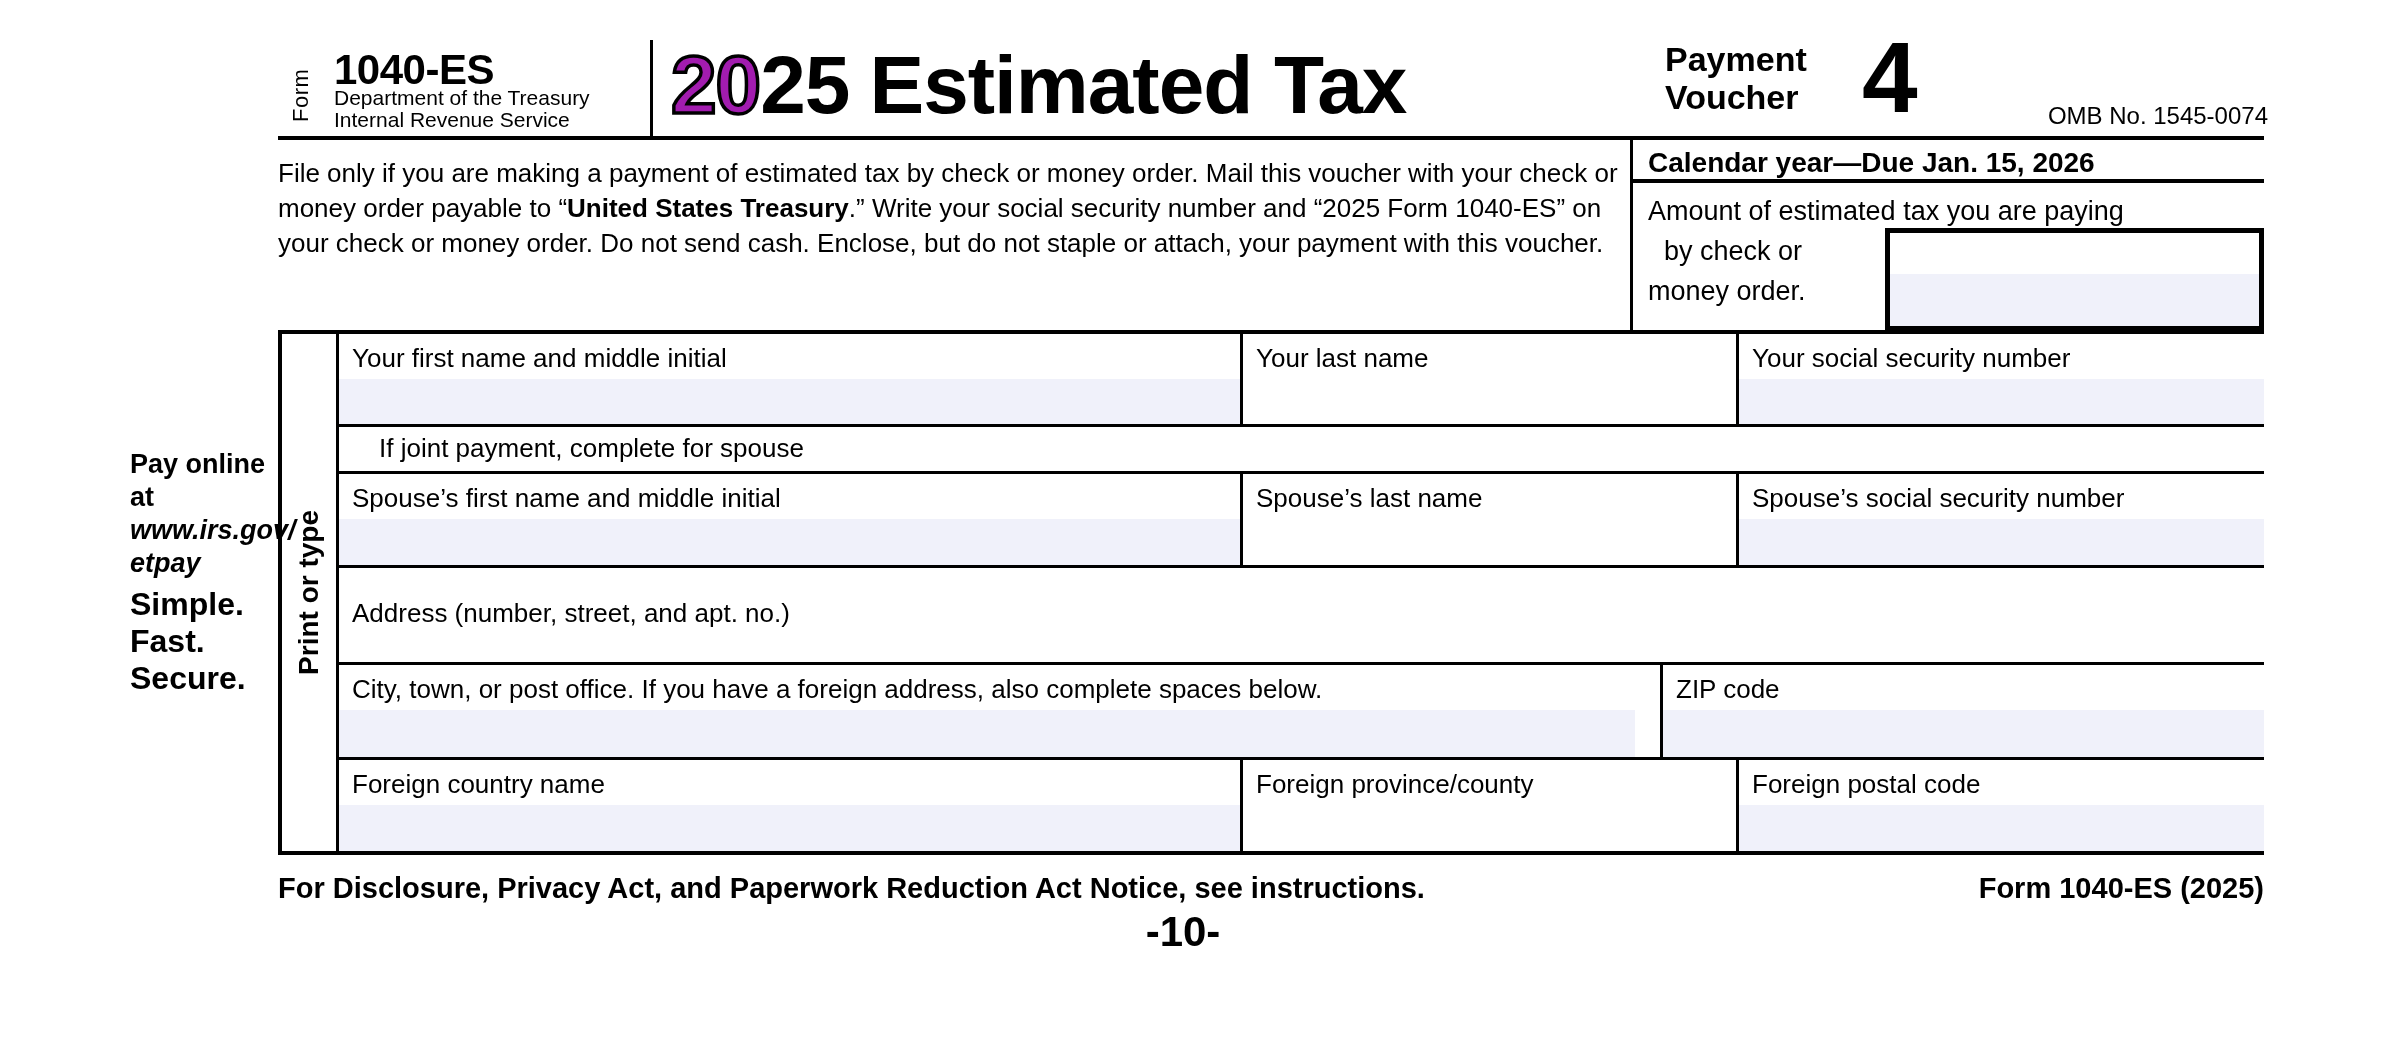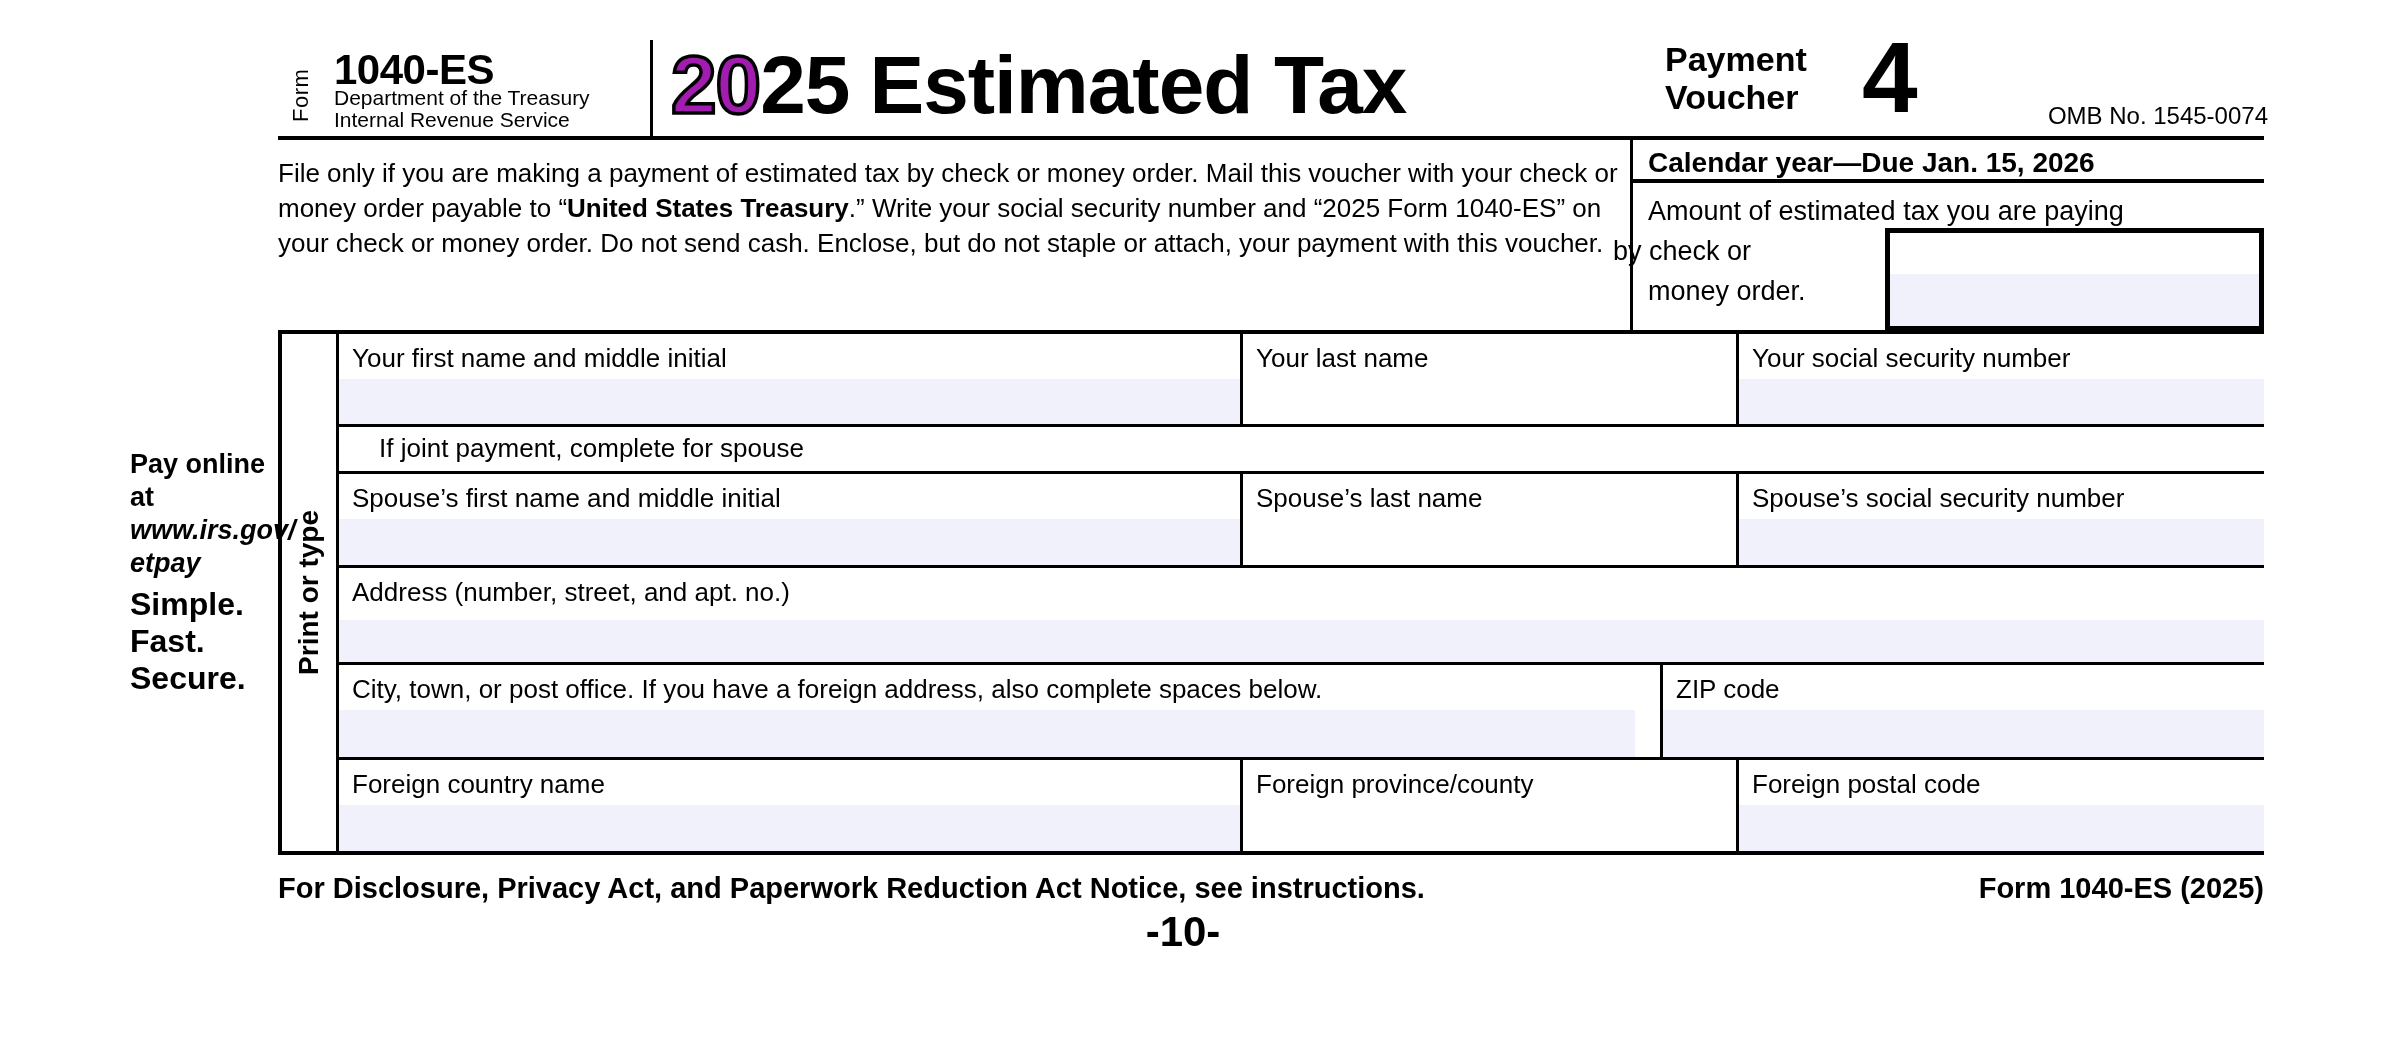--- a/index.html
+++ b/index.html
@@ -69,21 +69,21 @@
   .cell { display:flex; flex-direction:column; }
   .cell + .cell { border-left:3px solid var(--ink); }
   .cell-label { font-size:26px; padding:9px 0 0 13px; height:45px; }
   .cell-label.tall { height:52px; }
   .cell-fill { flex:1; background:var(--field-fill); }
   .joint-row { align-items:center; }
   .joint-row .cell-label-inline { font-size:26px; padding-left:40px; height:auto; }
 
   
   .r1 { height:90px; } .r2 { height:47px; } .r3 { height:95px; }
-  .r4 { height:98px; } .r5 { height:96px; } .r6 { flex:1; }
+  .r4 { height:98px;align-items:center; } .r5 { height:96px; } .r6 { flex:1; }
   
   .c-first { width:901px; } .c-last { width:496px;gap:46px; } .c-ssn { flex:1; }
   .c-city { width:1296px; } .c-state { width:315px; } .c-zip { flex:1;margin-left:25px; }
 
   
   .footer-notice { font-size:29px; font-weight:bold; }
   .page-number { font-size:42px; font-weight:bold; }
 </style>
 </head>
 <body>
@@ -112,21 +112,21 @@
   <div class="abs main-rule" style="left:278px; top:136px; width:1986px;"></div>
 
   <div class="abs instructions" style="left:278px; top:156px;">
     <span>File only if you are making a payment of estimated tax by check or money order. Mail this voucher with your check or money order payable to “</span><b>United States Treasury</b><span>.” Write your social security number and “2025 Form 1040-ES” on your check or money order. Do not send cash. Enclose, but do not staple or attach, your payment with this voucher.</span>
   </div>
 
   <div class="abs cal-vline" style="left:1630px; top:136px; height:194px;"></div>
   <div class="abs cal-head" style="left:1648px; top:147px;">Calendar year—Due Jan. 15, 2026</div>
   <div class="abs cal-hline" style="left:1630px; top:179px; width:634px;"></div>
   <div class="abs amount-line" style="left:1648px; top:191px;">Amount of estimated tax you are paying</div>
-  <div class="abs amount-line" style="left:1613px; top:231px;">by check or</div>
+  <div class="abs amount-line" style="left:1664px; top:231px;">by check or</div>
   <div class="abs amount-line" style="left:1648px; top:271px;">money order.</div>
   <div class="abs amount-box" style="left:1885px; top:228px; width:379px; height:103px;"></div>
 
   <div class="abs side-note" style="left:130px; top:448px; width:160px;">
     <div>Pay online at</div>
     <div class="it">www.irs.gov/</div>
     <div class="it">etpay</div>
   </div>
   <div class="abs side-tagline" style="left:130px; top:586px;">
     <div>Simple.</div>

